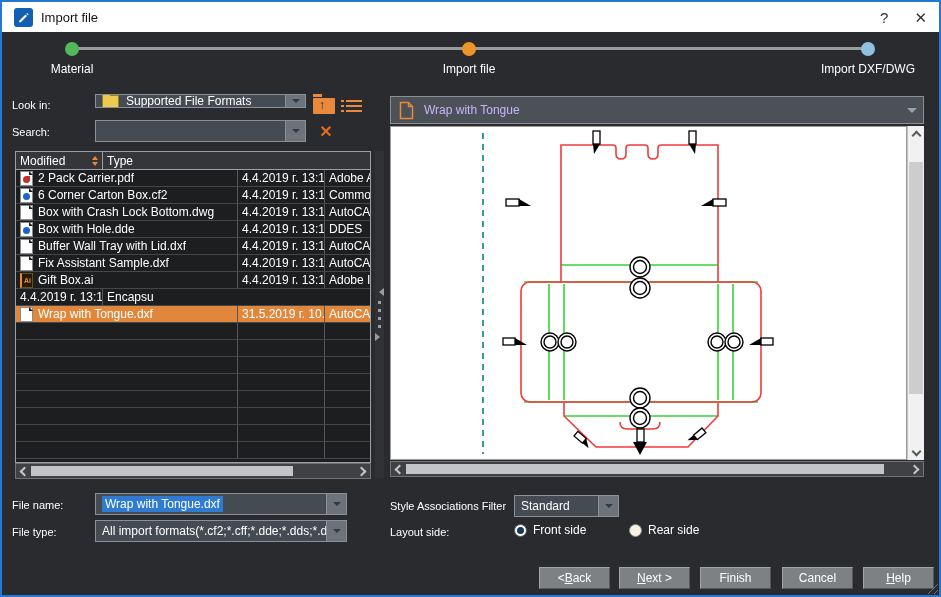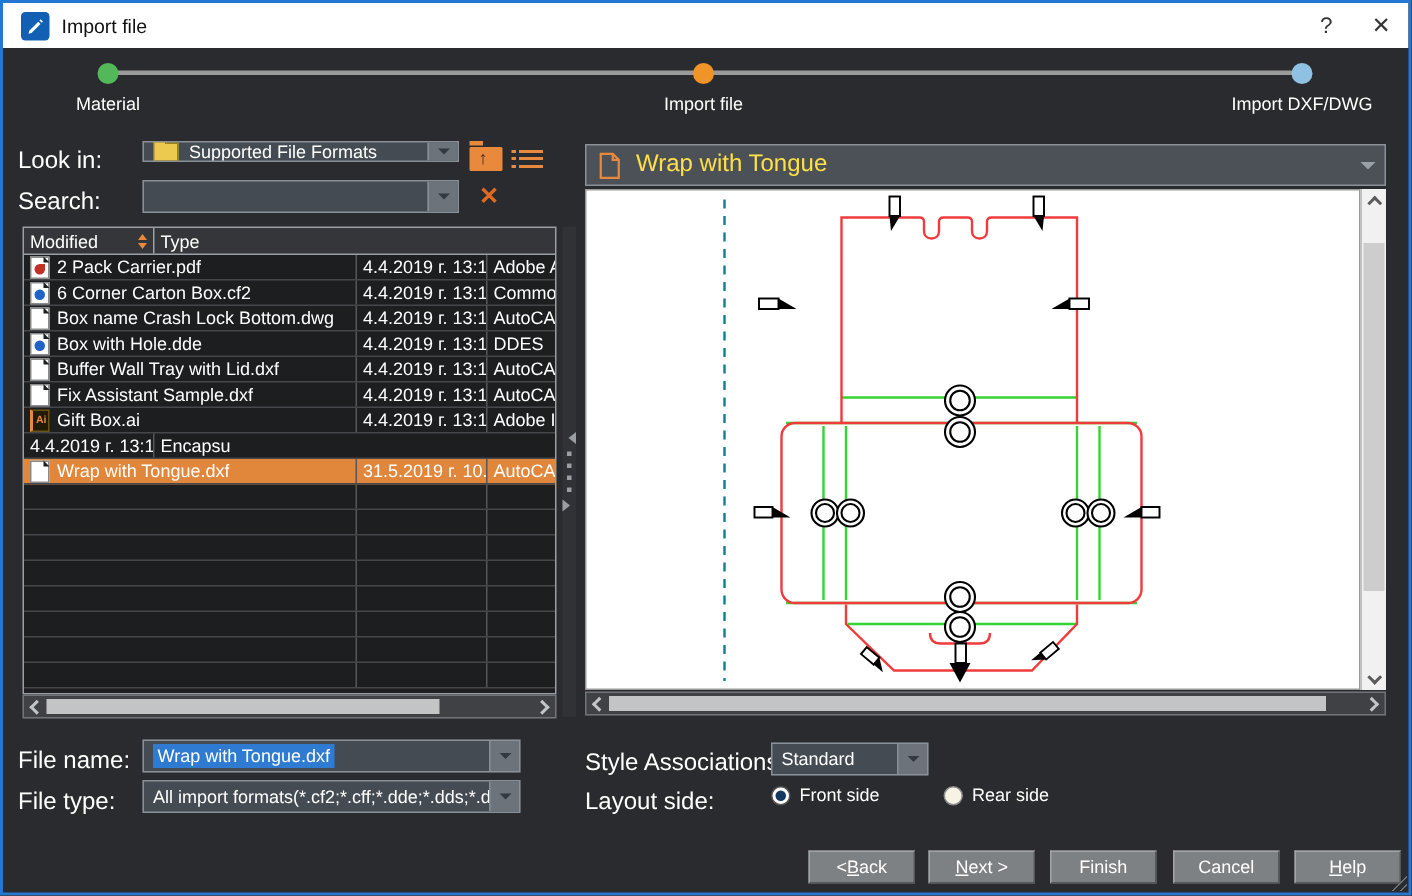--- a/index.html
+++ b/index.html
@@ -9,21 +9,21 @@
   .titlebar{position:absolute;left:0;top:0;right:0;height:30px;background:#fff;display:flex;align-items:center;padding:0 12px;box-sizing:border-box;gap:8px;}
   .appicon{width:19px;height:19px;border-radius:3px;background:#1160b4;display:flex;align-items:center;justify-content:center;flex:none;}
   .title-text{font-size:13px;color:#111;}
   .tb-right{margin-left:auto;display:flex;gap:26px;align-items:center;}
   .tb-btn{color:#333;font-size:15px;line-height:1;cursor:default;}
   
   .wline{position:absolute;left:70px;top:45px;width:796px;height:3px;background:#9b9b9b;}
   .wdot{position:absolute;top:40px;width:14px;height:14px;border-radius:50%;}
   .wlabel{position:absolute;top:60px;transform:translateX(-50%);color:#fff;font-size:12px;white-space:nowrap;}
   
-  .lbl{position:absolute;color:#fff;font-size:16px;white-space:nowrap;}
+  .lbl{position:absolute;color:#fff;font-size:11px;white-space:nowrap;}
   .combo{position:absolute;background:#454b53;border:1px solid #8a9097;box-sizing:border-box;display:flex;align-items:center;
     color:#fff;font-size:12px;padding:0 21px 0 6px;white-space:nowrap;overflow:hidden;}
   .combo .arrow{position:absolute;right:0;top:0;bottom:0;width:19px;background:#6d737b;border-left:1px solid #8a9097;display:flex;align-items:center;justify-content:center;}
   .combo .arrow::after{content:'';border:4px solid transparent;border-top-color:#333940;margin-top:4px;}
   .folder{width:15px;height:11px;background:#ecc94f;border:1px solid #99801f;position:relative;margin-right:7px;flex:none;}
   .folder::before{content:'';position:absolute;left:-1px;top:-4px;width:7px;height:3px;background:#ecc94f;border:1px solid #99801f;border-bottom:none;}
   .sel-text{background:var(--selection_blue);padding:1px 3px;}
   .toolbtn{position:absolute;display:flex;align-items:center;justify-content:center;cursor:default;}
   .upfolder{width:22px;height:16px;background:var(--accent_orange);border-radius:1px;position:relative;}
   .upfolder::before{content:'';position:absolute;left:0;top:-4px;width:9px;height:3px;background:var(--accent_orange);}
@@ -69,21 +69,21 @@
   .chev.right{transform:rotate(225deg);margin-right:2px;}
   .chev.up{transform:rotate(135deg);margin-top:3px;}
   .chev.down{transform:rotate(-45deg);margin-bottom:3px;}
   .splitter{position:absolute;left:373px;top:149px;width:9px;height:327px;background:#303236;display:flex;flex-direction:column;align-items:center;justify-content:center;gap:5px;}
   .sp-arrow{width:0;height:0;border:4px solid transparent;}
   .sp-arrow.l{border-right:5px solid #9a9da1;}
   .sp-arrow.r{border-left:5px solid #9a9da1;}
   .sp-dot{width:3px;height:3px;background:#9a9da1;}
   
   .pcombo{position:absolute;left:388px;top:94px;width:534px;height:28px;background:#4c5158;border:1px solid #8a9097;box-sizing:border-box;
-    display:flex;align-items:center;gap:10px;color:#fde047;font-size:16px;padding:0 8px 0 8px;}
+    display:flex;align-items:center;gap:10px;color:#c4b5fd;font-size:12px;padding:0 8px 0 8px;}
   .pcombo .arrow{position:absolute;right:2px;top:4px;bottom:4px;width:18px;display:flex;align-items:center;justify-content:center;}
   .pcombo .arrow::after{content:'';border:5px solid transparent;border-top-color:#9aa0a8;margin-top:5px;}
   .canvas{position:absolute;left:388px;top:124px;width:517px;height:334px;background:#fff;border:1px solid #9a9a9a;box-sizing:border-box;}
   .canvas svg{position:absolute;inset:0;}
   .die-red{stroke:var(--die_red);fill:none;stroke-width:1.6;}
   .die-green{stroke:var(--die_green);fill:none;stroke-width:1.6;}
   .die-teal{stroke:var(--die_teal);fill:none;stroke-width:1.6;}
   .die-blk{stroke:#000;fill:#fff;stroke-width:1.3;}
   .die-donut{stroke:#000;fill:#fff;stroke-width:1.4;}
   
@@ -172,21 +172,21 @@
           <div class="td c-name">
             <div class="ficon icon-cf2"></div>
             <div class="fname">6 Corner Carton Box.cf2</div>
           </div>
           <div class="td c-mod">4.4.2019 г. 13:17</div>
           <div class="td c-type">Common</div>
         </div>
         <div class="trow">
           <div class="td c-name">
             <div class="ficon icon-doc"></div>
-            <div class="fname">Box name Crash Lock Bottom.dwg</div>
+            <div class="fname">Box with Crash Lock Bottom.dwg</div>
           </div>
           <div class="td c-mod">4.4.2019 г. 13:17</div>
           <div class="td c-type">AutoCAD</div>
         </div>
         <div class="trow">
           <div class="td c-name">
             <div class="ficon icon-dde"></div>
             <div class="fname">Box with Hole.dde</div>
           </div>
           <div class="td c-mod">4.4.2019 г. 13:17</div>

